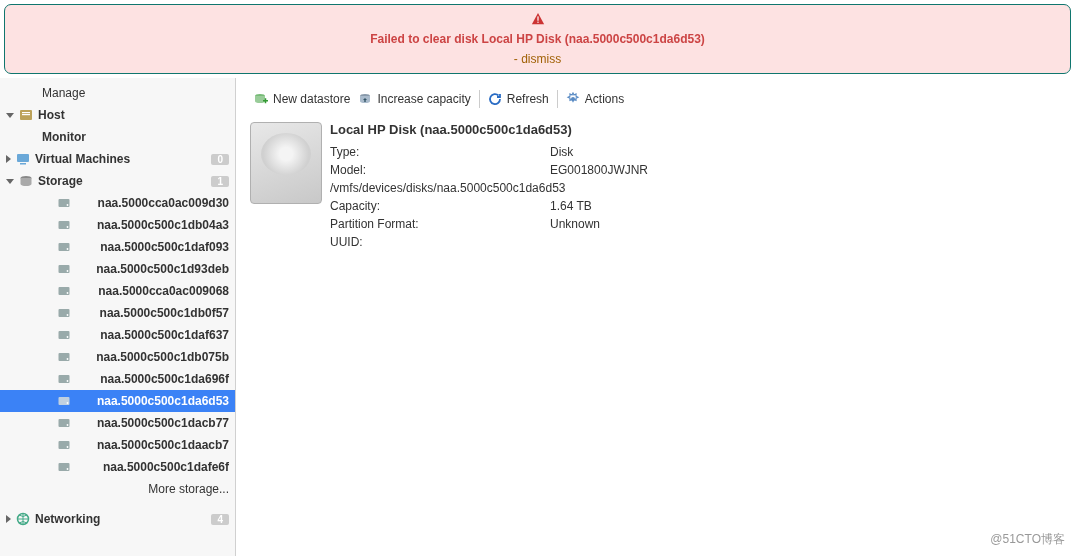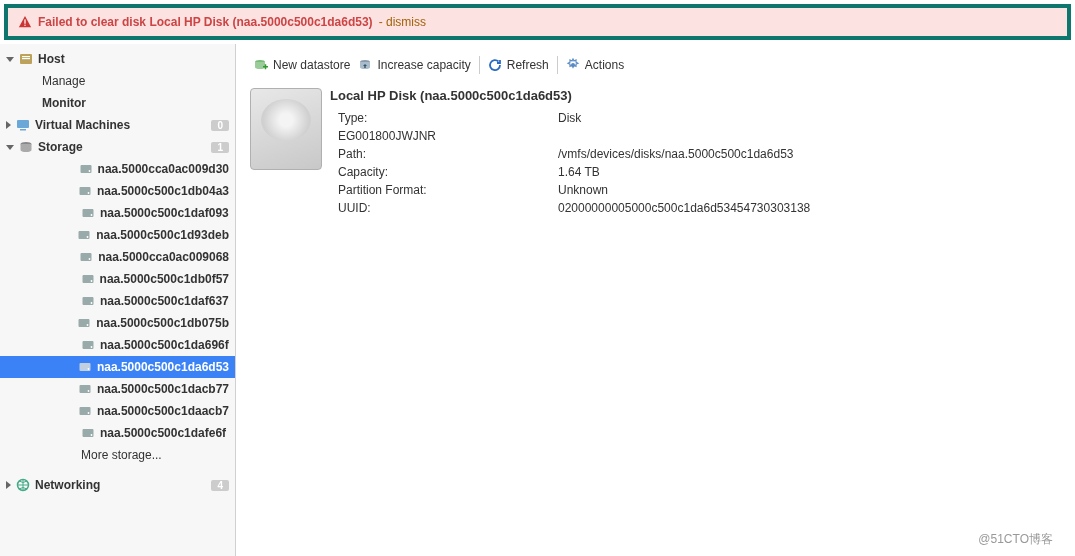--- a/index.html
+++ b/index.html
@@ -1,29 +1,29 @@
 <!DOCTYPE html>
 <html><head>
   <meta charset="utf-8">
   <style>
     * { margin: 0; padding: 0; box-sizing: border-box; font-family: Arial, Helvetica, sans-serif; }
     body { width: 1075px; height: 556px; background: #fff; font-size: 12px; color: #333; position: relative; overflow: hidden;}
     
     .alert-bar { 
-      background: #fde2e2; border: 4px solid #0f766e; border-radius: 0;
-      padding: 7px 10px; margin: 4px; display: flex; align-items: center; gap: 6px;
+      background: #fde2e2; border: 1px solid #0f766e; border-radius: 7px;
+      padding: 7px 10px; margin: 4px; display: flex; align-items: center; gap: 6px; flex-direction: column;
     }
     .alert-text { color: #c44; font-weight: bold; }
     .alert-dismiss { color: #a16207; }
     
     .main-layout { display: flex; height: calc(100% - 40px); }
     
     .sidebar { width: 236px; background: #f7f7f7; border-right: 1px solid #d0d0d0; overflow-y: auto; padding-top: 4px;}
     .tree-node { display: flex; align-items: center; padding: 4px 6px; gap: 5px; cursor: pointer; }
-    .tree-node.indent-2 { padding-left: 68px; }
+    .tree-node.indent-2 { padding-left: 44px; text-align: right; }
     .tree-node.indent-host { padding-left: 42px; color: #333;}
     .tree-node.selected { background: #3b82f6; color: #fff; }
     .tree-node.selected .disk-icon svg { fill: #c0d0e0;}
     .tree-label { flex: 1; white-space: nowrap; font-weight: bold;}
     .tree-node.indent-2 .tree-label, .tree-node.indent-host .tree-label { font-weight: normal;}
     .tree-node.indent-host .tree-label{ font-weight: bold;}
     .tree-node.storage-child .tree-label{font-weight: bold;}
     .badge { background: #ccc; color: #fff; border-radius: 2px; padding: 0 6px; font-size: 10px; min-width: 16px; text-align: center; font-weight:bold;}
     
     .caret { width: 0; height: 0; display: inline-block; }
@@ -36,25 +36,25 @@
     .toolbar { display: flex; align-items: flex-start; padding-bottom: 14px; }
     .tb-btn { display: flex; align-items: center; gap: 5px; padding: 2px 4px; cursor: pointer; }
     .tb-sep { width: 1px; height: 18px; background: #ccc; margin: 0 4px; }
     
     .detail-row { display: flex; gap: 8px; }
     .disk-image { width: 72px; height: 82px; background: linear-gradient(160deg,#e8e8e8,#c8c8c8); border-radius: 4px; border:1px solid #b0b0b0; position:relative;}
     .disk-image::after{content:"";position:absolute;top:10px;left:10px;right:10px;bottom:28px;border-radius:50%;background:radial-gradient(circle,#f4f4f4 20%,#d0d0d0 70%);}
     
     .detail-table { }
     .detail-title { font-weight: bold; font-size: 13px; margin-bottom: 6px; }
-    .kv-row { display: flex; padding: 2px 0; margin-left: 8px; }
+    .kv-row { display: flex; padding: 2px 0; }
     .kv-key { width: 220px; }
     .kv-val { }
     
-    .watermark { position: absolute; bottom: 8px; right: 22px; color: #999; font-size: 12px;}
+    .watermark { position: absolute; bottom: 8px; right: 10px; color: #999; font-size: 12px;}
     
     .icon-sm { display:inline-flex; width:14px; height:14px; align-items:center; justify-content:center;}
     .section-head .tree-label{font-weight:bold;}
     .disk-icon svg{fill:#9aa;}
   </style>
 </head>
 <body>
 
 <div class="alert-bar">
   <span class="icon-sm">
@@ -65,35 +65,35 @@
       </svg>
   </span>
   <span class="alert-text">Failed to clear disk Local HP Disk (naa.5000c500c1da6d53)</span>
   <span class="alert-dismiss">- dismiss</span>
 </div>
 
 <div class="main-layout">
 
   <div class="sidebar">
 
+    <div class="tree-node indent-host">
+      <span class="tree-label" style="font-weight:normal">Manage</span>
+    </div>
     <div class="tree-node section-head">
       <span class="caret down"></span>
       <span class="icon-sm">
         <svg viewBox="0 0 14 14" width="14" height="14">
             <rect x="1" y="2" width="12" height="10" fill="#bca25a" rx="1"></rect>
             <rect x="3" y="4" width="8" height="1.2" fill="#fff"></rect>
             <rect x="3" y="6" width="8" height="1.2" fill="#fff"></rect>
           </svg>
       </span>
       <span class="tree-label">Host</span>
     </div>
     <div class="tree-node indent-host">
-      <span class="tree-label" style="font-weight:normal">Manage</span>
-    </div>
-    <div class="tree-node indent-host">
       <span class="tree-label" style="font-weight:bold">Monitor</span>
     </div>
 
     <div class="tree-node section-head">
       <span class="caret right"></span>
       <span class="icon-sm">
         <svg viewBox="0 0 14 14" width="14" height="14">
             <rect x="1" y="2" width="12" height="8" fill="#6aa8d8" rx="1"></rect>
             <rect x="4" y="11" width="6" height="1.5" fill="#6aa8d8"></rect>
           </svg>
@@ -314,37 +314,36 @@
     <div class="detail-row">
       <div class="disk-image"></div>
       <div class="detail-table">
         <div class="detail-title">Local HP Disk (naa.5000c500c1da6d53)</div>
         <div id="kv-rows">
             <div class="kv-row">
               <div class="kv-key">Type:</div>
               <div class="kv-val">Disk</div>
             </div>
             <div class="kv-row">
+              <div class="kv-key">Model:</div>
               <div class="kv-val">EG001800JWJNR</div>
             </div>
             <div class="kv-row">
-              <div class="kv-key">Path:</div>
               <div class="kv-val">/vmfs/devices/disks/naa.5000c500c1da6d53</div>
             </div>
             <div class="kv-row">
               <div class="kv-key">Capacity:</div>
               <div class="kv-val">1.64 TB</div>
             </div>
             <div class="kv-row">
               <div class="kv-key">Partition Format:</div>
               <div class="kv-val">Unknown</div>
             </div>
             <div class="kv-row">
               <div class="kv-key">UUID:</div>
-              <div class="kv-val">02000000005000c500c1da6d53454730303138</div>
             </div>
           </div>
       </div>
     </div>
 
   </div>
 </div>
 
 <div class="watermark">@51CTO博客</div>
 

